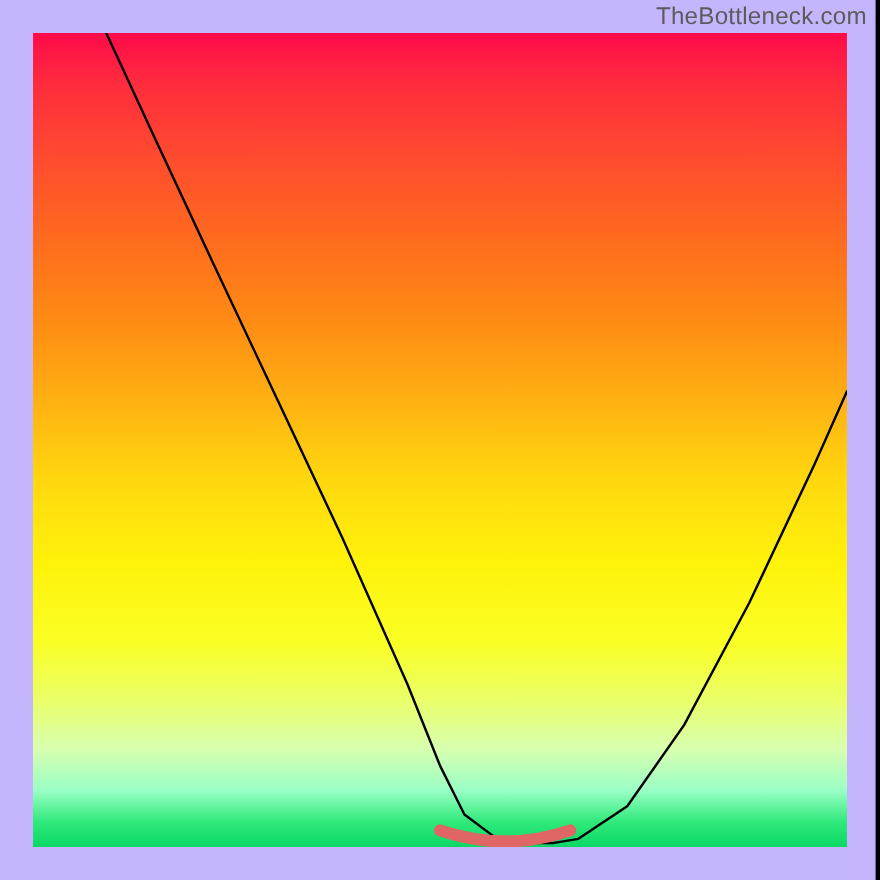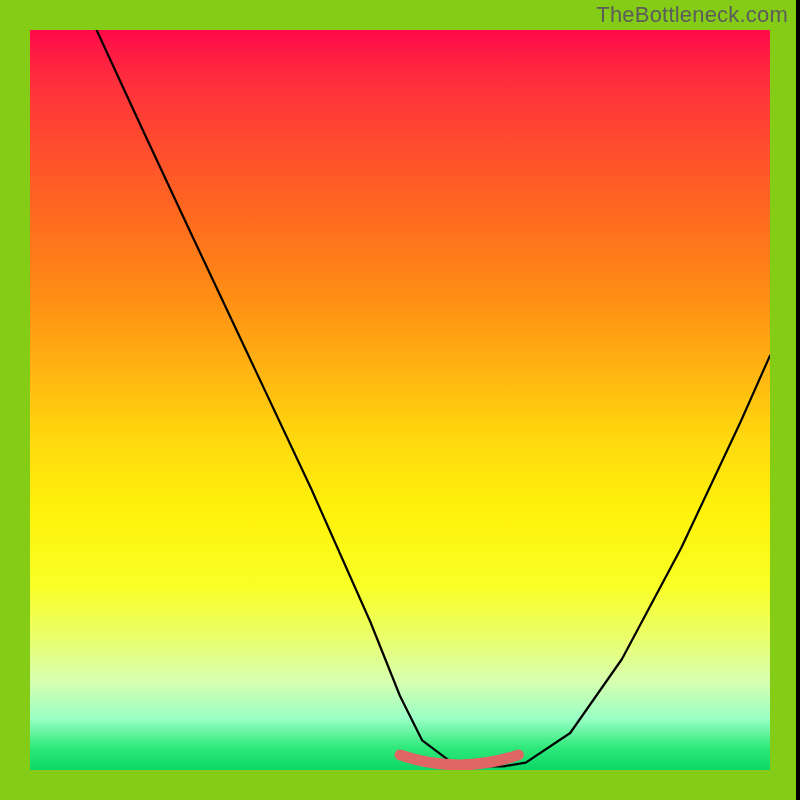--- a/index.html
+++ b/index.html
@@ -1,21 +1,21 @@
 <!DOCTYPE html>
 <html><head>
 <meta charset="utf-8">
 <style>
   * { margin: 0; padding: 0; box-sizing: border-box; }
   html, body { width: 800px; height: 800px; overflow: hidden; background: #000; }
   .frame {
     position: relative;
     width: 796px;
     height: 800px;
-    background: #84cc16;
+    background: #c4b5fd;
   }
   .plot-area {
     position: absolute;
     left: 30px;
     top: 30px;
     width: 740px;
     height: 740px;
     overflow: hidden;
   }
   .gradient {

